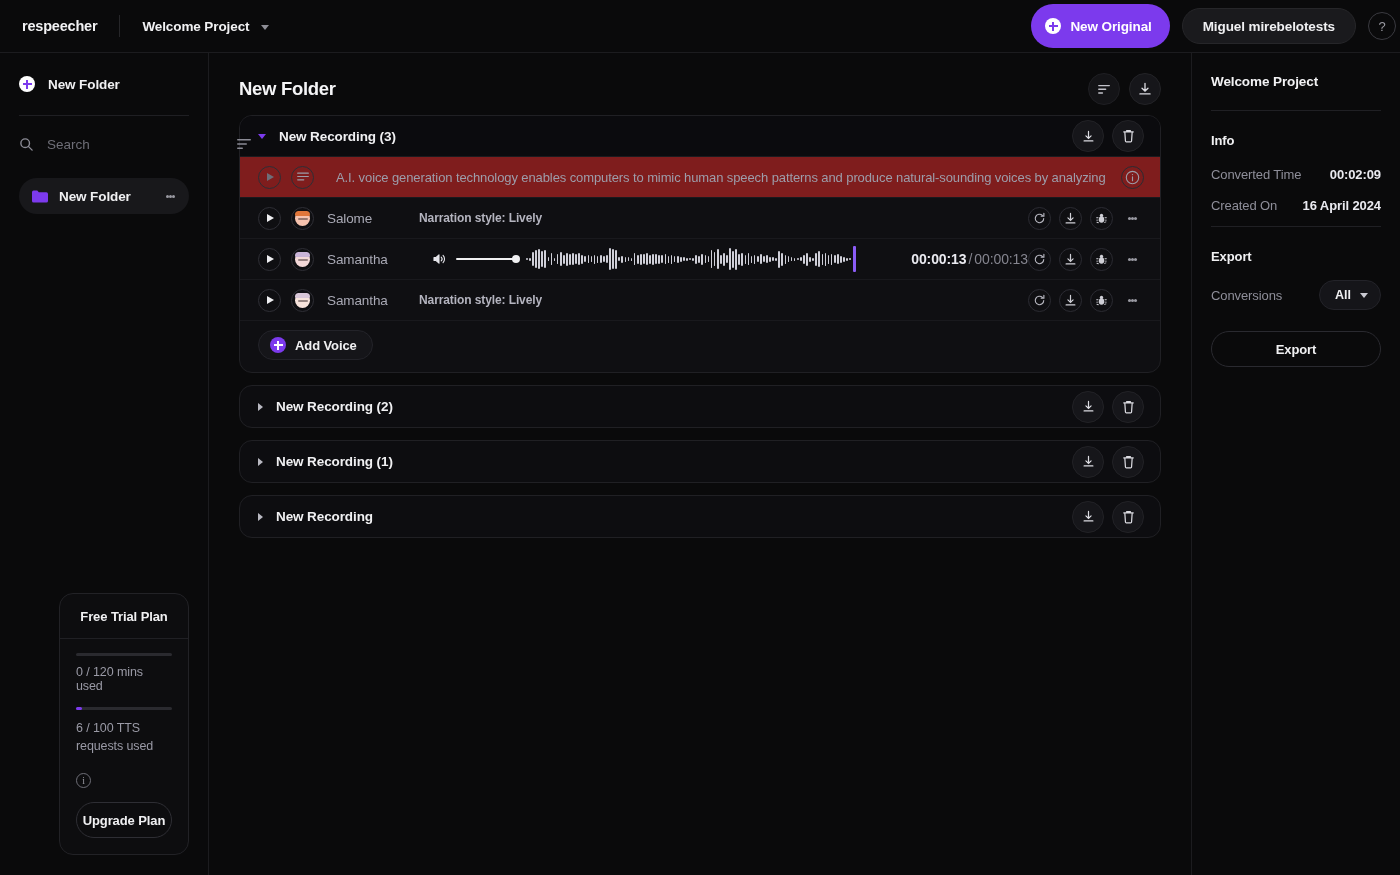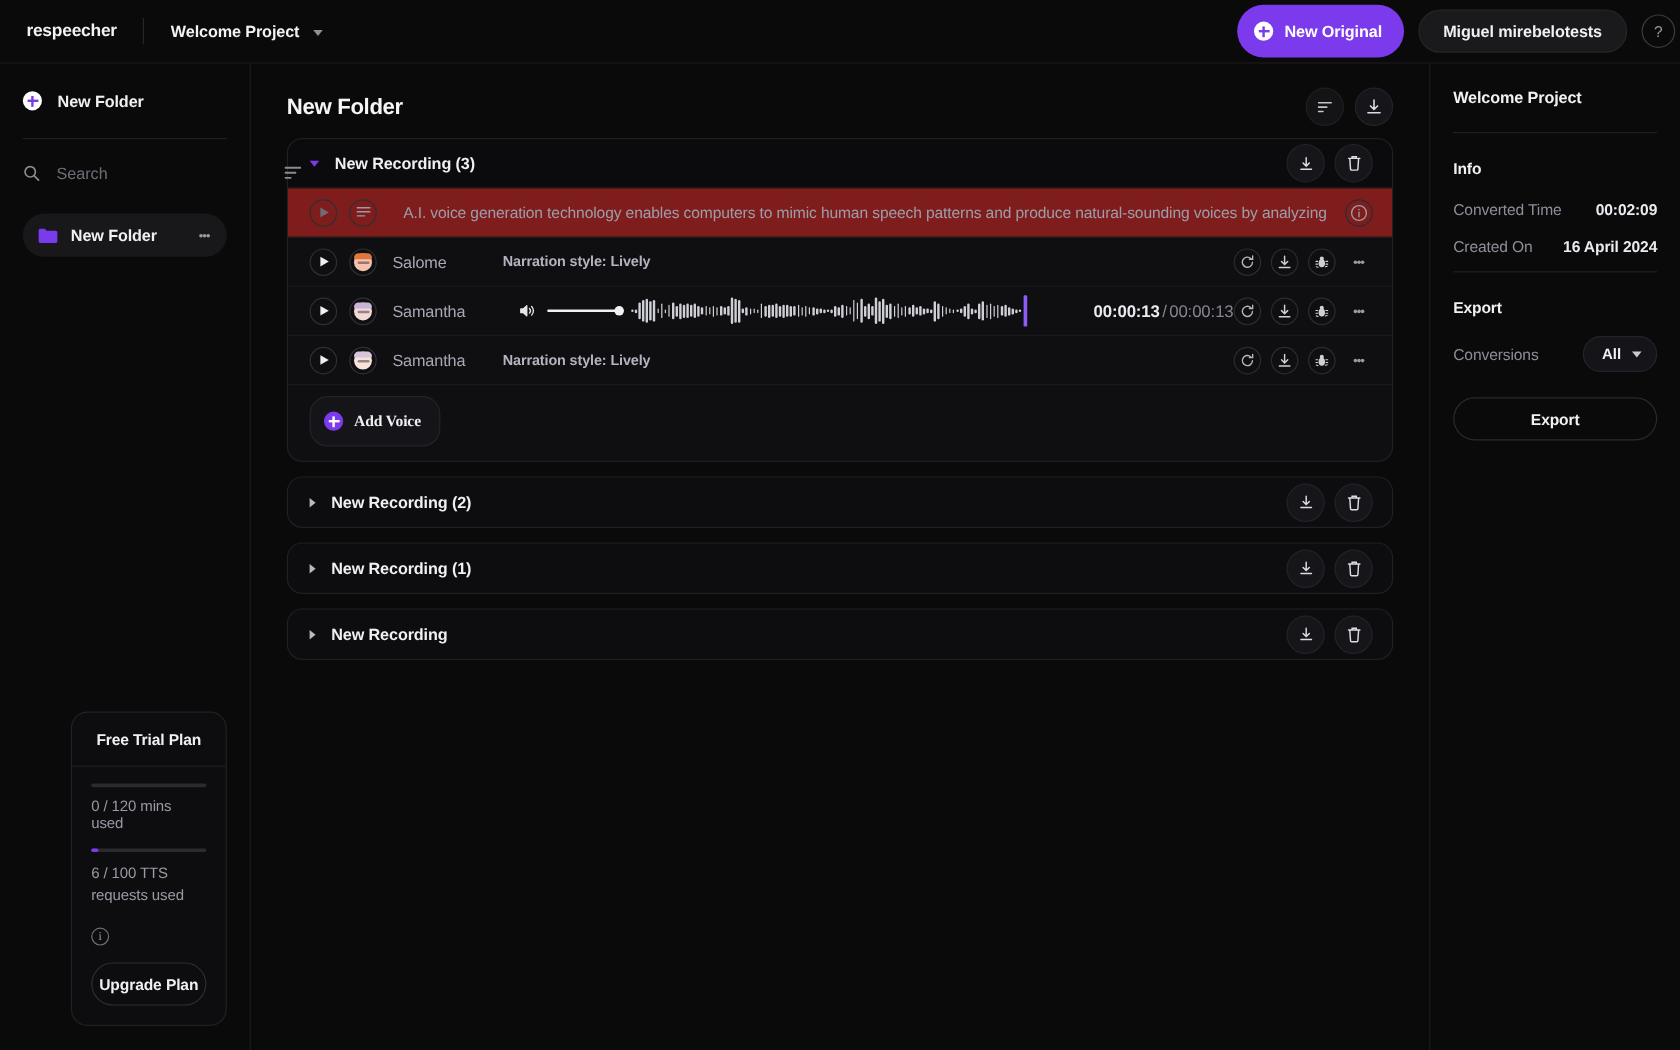--- a/index.html
+++ b/index.html
@@ -231,24 +231,24 @@
   .playhead { width: 2.4px; height: 26px; background: #8b5cf6; border-radius: 1px; margin-left: 1px; }
   .times { margin-left: 16px; font-size: 14px; white-space: nowrap; letter-spacing: -0.1px; }
   .times .cur { color: #eaeaf0; font-weight: bold; }
   .times .sep { color: #85858f; margin: 0 2px; }
   .times .tot { color: #85858f; }
 
   
   .addvoice-wrap { padding: 9px 16px 12px 18px; }
   .btn-addvoice {
     display: inline-flex; align-items: center; gap: 9px;
-    height: 42px; padding: 0 15px 0 11px; border-radius: 15px;
+    height: 30px; padding: 0 15px 0 11px; border-radius: 15px;
     background: #151519; border: 1px solid #232329;
     font-size: 13px; font-weight: bold; color: #f0f0f2;
-    cursor: pointer; font-family: Liberation Serif, serif; letter-spacing: -0.1px;
+    cursor: pointer; font-family: Liberation Sans, sans-serif; letter-spacing: -0.1px;
   }
   .plus-circle.violet { background: #7c3aed; }
   .plus-circle.violet:before, .plus-circle.violet:after { background: #fff; }
 
   
   .rightpanel {
     width: 209px; min-width: 209px;
     border-left: 1px solid #1c1c1f;
     padding: 0 19px;
     background: #0a0a0b;

